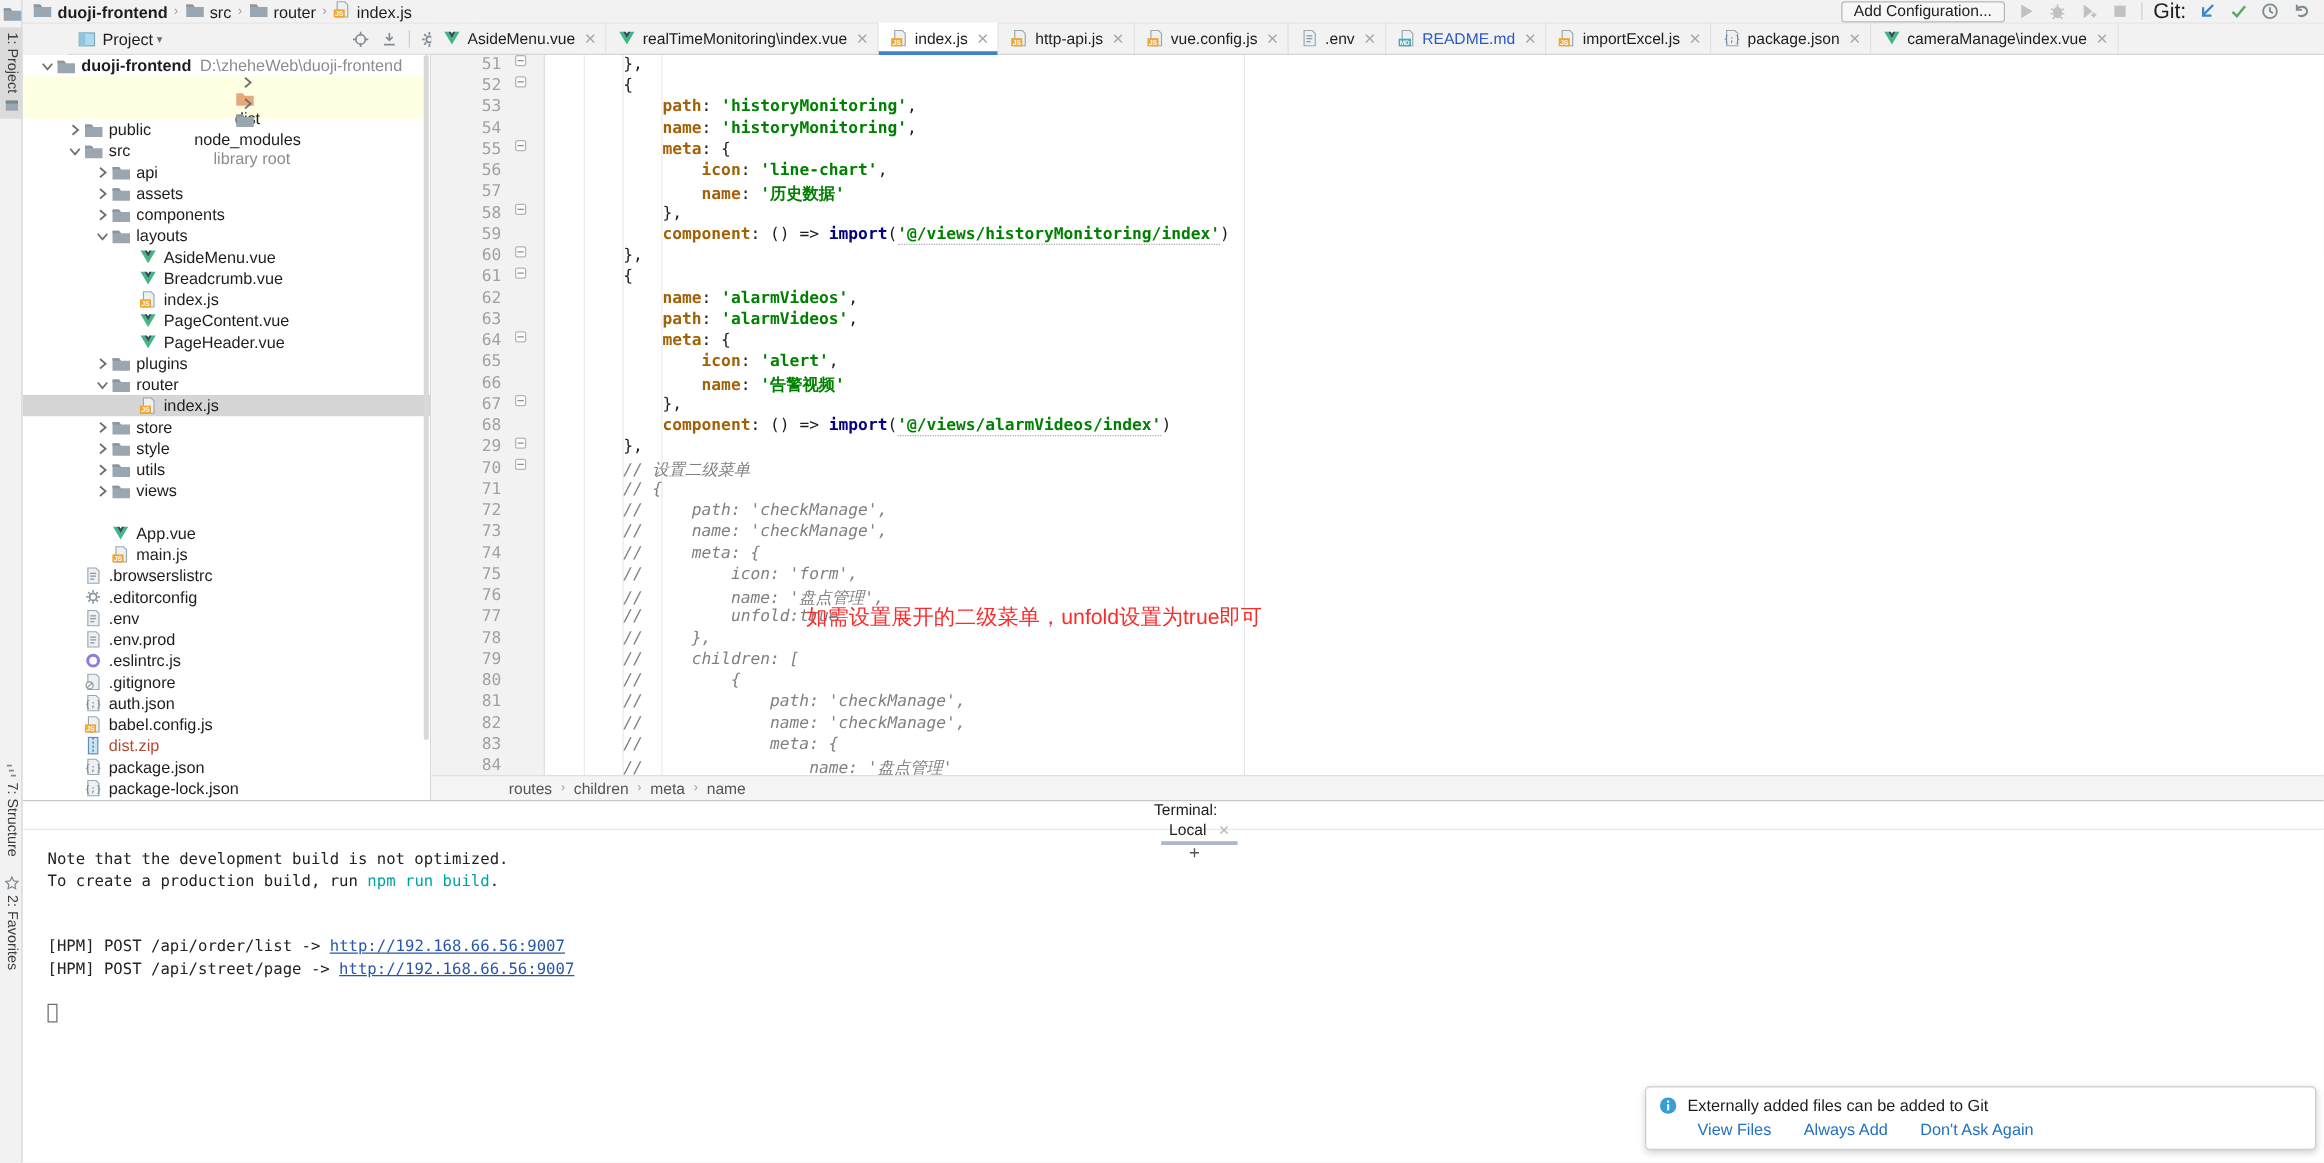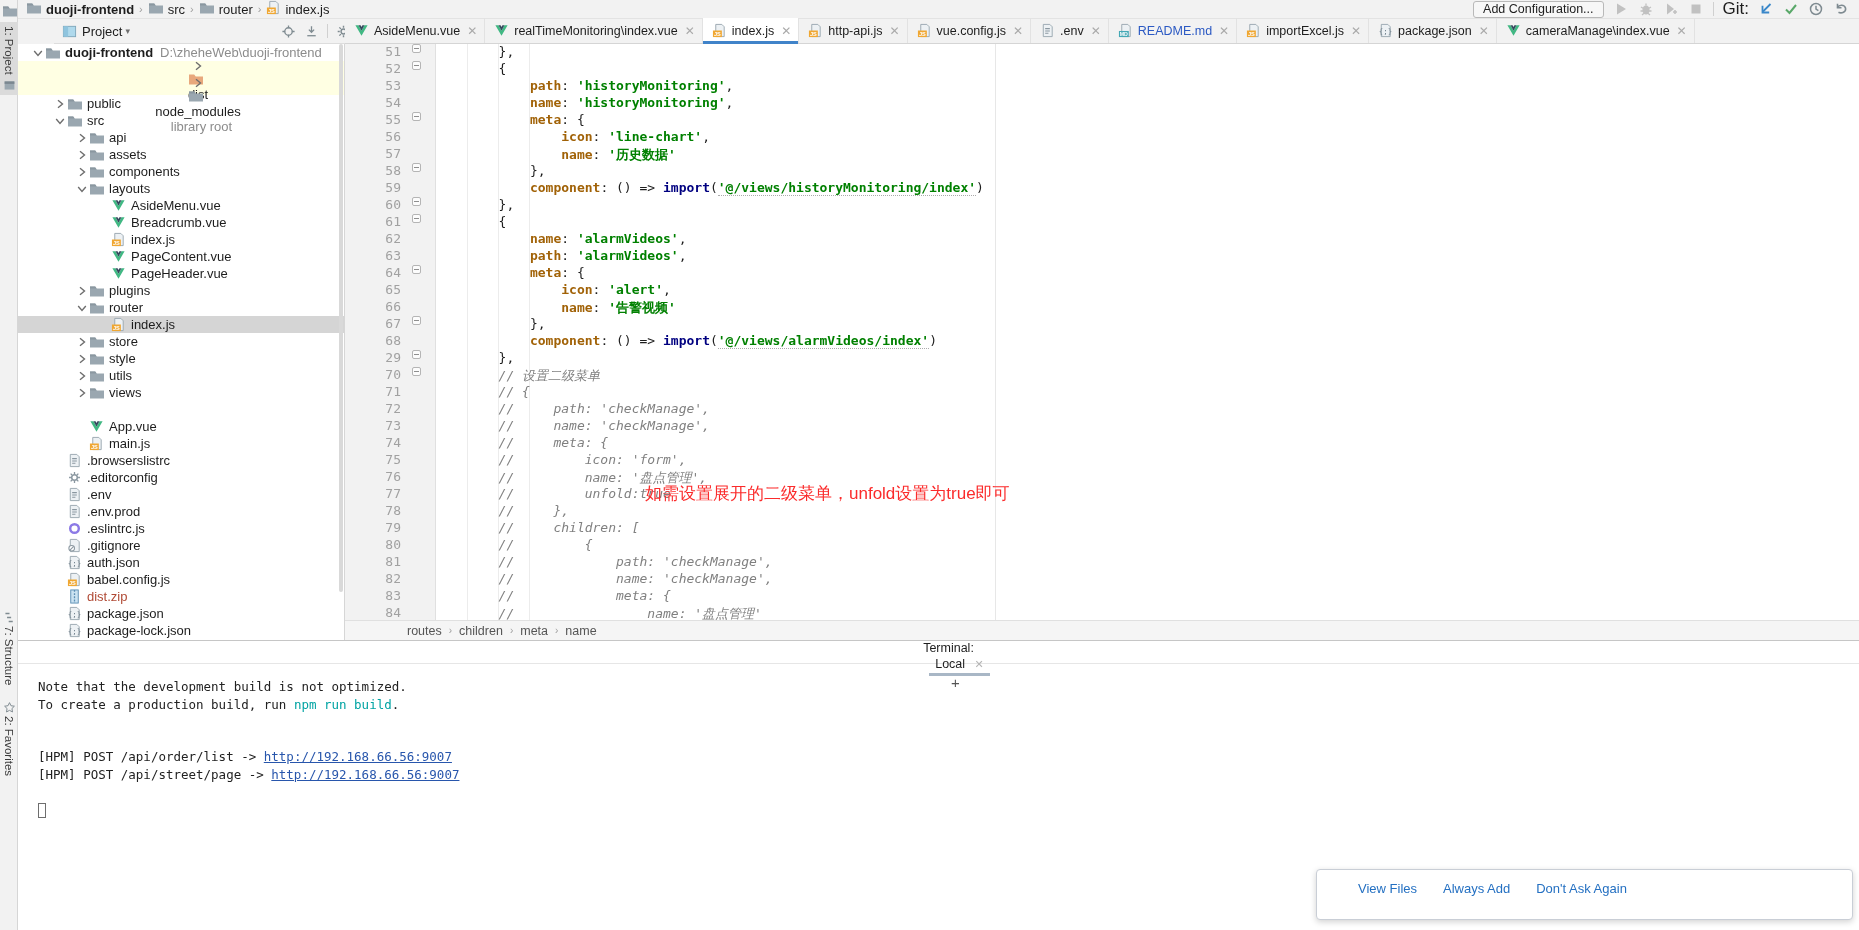--- a/index.html
+++ b/index.html
@@ -958,18 +958,26 @@
       <div class="tl"></div>
       <div class="tl"></div>
       <div class="tl"><span>[HPM] POST /api/order/list -&gt; </span><span class="tk-link">http://192.168.66.56:9007</span></div>
       <div class="tl"><span>[HPM] POST /api/street/page -&gt; </span><span class="tk-link">http://192.168.66.56:9007</span></div>
       <div class="tl"></div>
       <div class="tl"><span class="cursor-box"></span></div>
     </div>
 </div>
 
 <div id="notif">
+  <div class="nrow1">
+    <span class="info-ic"><svg viewBox="0 0 16 16" width="15" height="15">
+          <circle cx="8" cy="8" r="7" fill="#389FD6"></circle>
+          <rect x="7.1" y="6.8" width="1.8" height="5.2" fill="#FFFFFF"></rect>
+          <rect x="7.1" y="3.6" width="1.8" height="1.9" fill="#FFFFFF"></rect>
+        </svg></span>
+    <span>Externally added files can be added to Git</span>
+  </div>
   <div class="nrow2" id="notif-actions">
       <span class="nlink">View Files</span>
       <span class="nlink">Always Add</span>
       <span class="nlink">Don't Ask Again</span>
     </div>
 </div>
 
 </body></html>

